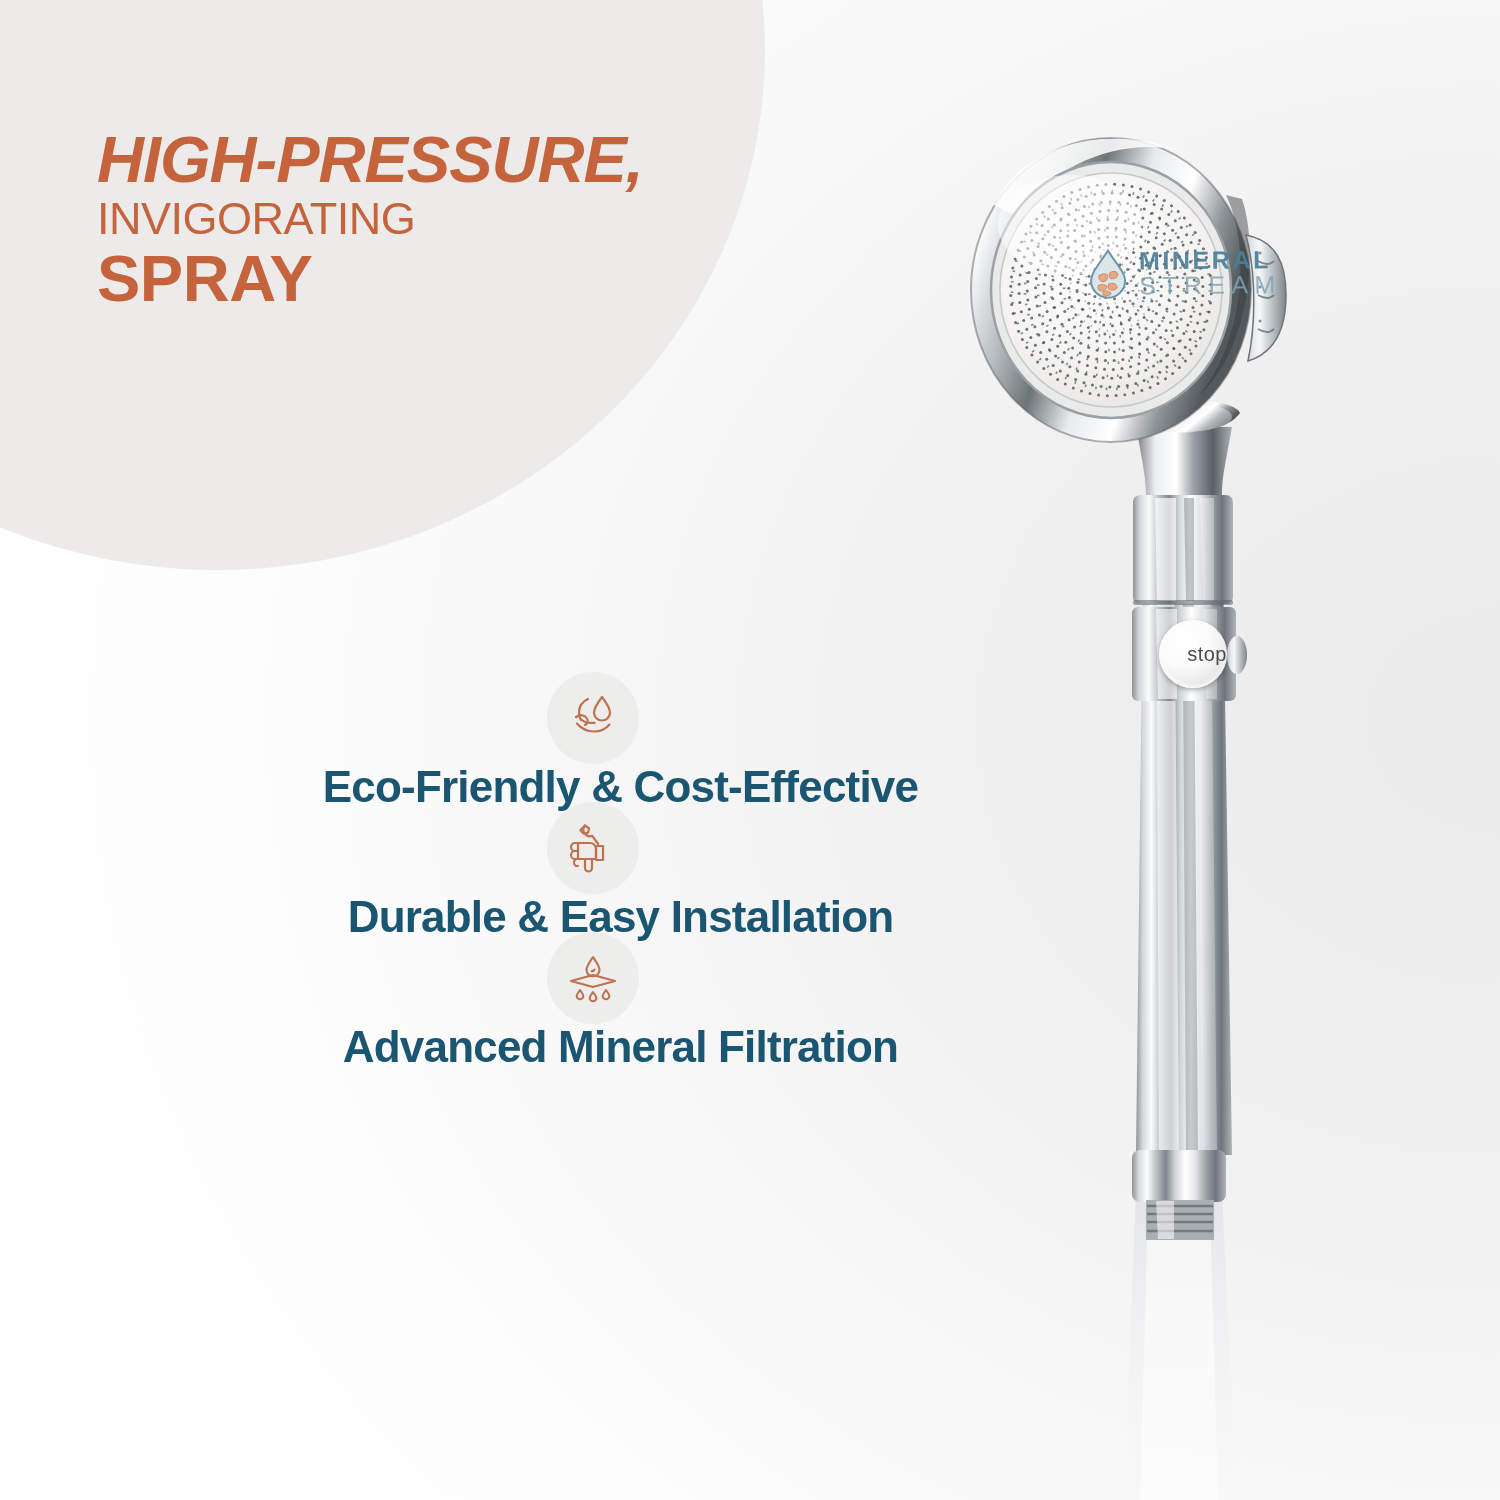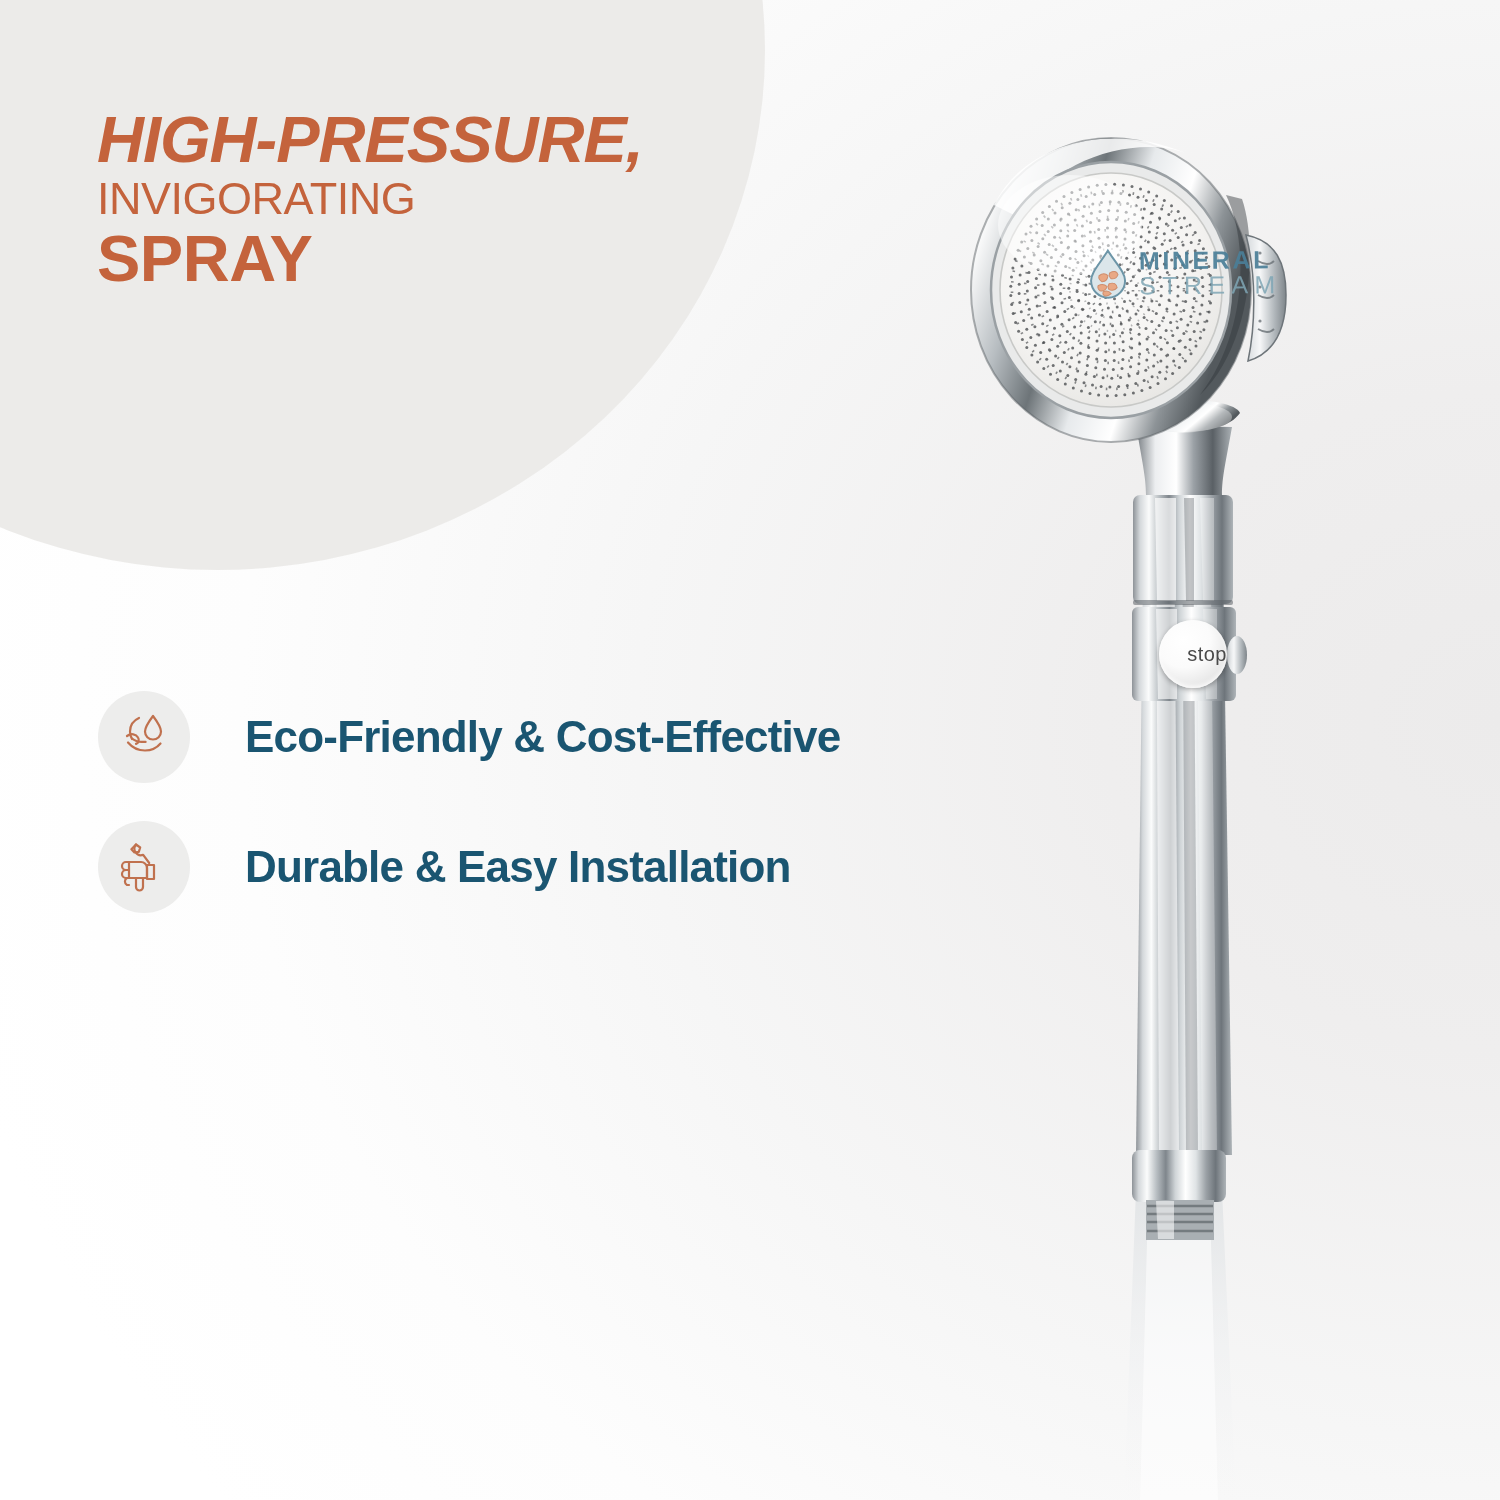--- a/index.html
+++ b/index.html
@@ -17,38 +17,38 @@
   
   .blob{
     position:absolute;left:-330px;top:-470px;
     width:1095px;height:1040px;
     background:#eae9e7;
     border-radius:50% 50% 50% 50%/50% 50% 50% 50%;
     opacity:.92;
   }
   
   .headline{
-    position:absolute;left:97px;top:108px;width:640px;
+    position:absolute;left:97px;top:128px;width:640px;
     line-height:.99;letter-spacing:-0.5px;
   }
   .hl1{
     display:block;font-size:65px;font-weight:700;font-style:italic;
     color:#c4633c;letter-spacing:-1px;white-space:nowrap;
   }
   .hl2{
     display:block;font-size:45px;font-weight:400;color:#c4633c;
     letter-spacing:-0.5px;margin-top:5px;
   }
   .hl3{
     display:block;font-size:65px;font-weight:700;color:#c4633c;
     letter-spacing:-0.5px;margin-top:5px;
   }
   
   .features{position:absolute;left:98px;top:672px;width:990px;}
-  .frow{display:flex;align-items:center;height:130px;}
+  .frow{display:flex;align-items:center;height:130px;flex-direction:column;}
   .ficon{
     width:92px;height:92px;flex:0 0 92px;border-radius:50%;
     background:#ededec;display:flex;align-items:center;justify-content:center;
   }
   .ficon svg{display:block;}
   .flabel{
     margin-left:55px;color:#1a5571;font-size:44px;font-weight:700;
     letter-spacing:-0.8px;line-height:1.06;
   }
   .frow.two{height:152px;}
@@ -109,20 +109,33 @@
           <path d="M21 6.5l4.2 3-1.4 4.3-4.4.7-3-3.2z"></path>
           <path d="M14 24h12a6 6 0 0 1 6 6v10H14z"></path>
           <path d="M14 24h-3a4 4 0 0 0 0 8M11 32h3M11 32a4 4 0 0 0 0 8h3M14 40h-2a4 4 0 0 0 0 7h2"></path>
           <path d="M32 27h7v14h-7z"></path>
           <path d="M21 40v9a3.5 3.5 0 0 0 7 0v-9"></path>
         </svg>
       </div>
       <div class="flabel">Durable &amp; Easy Installation</div>
     </div>
 
+    <div class="frow">
+      <div class="ficon">
+        <svg width="58" height="58" viewBox="0 0 58 58" fill="none" stroke="#c0714e" stroke-width="2.1" stroke-linecap="round" stroke-linejoin="round">
+          <path d="M29 8c4 6 6.5 9.5 6.5 12.8A6.5 6.5 0 0 1 22.5 20.8C22.5 17.5 25 14 29 8z"></path>
+          <path d="M30.5 20.5a2.6 2.6 0 0 1-2.8 1.6"></path>
+          <path d="M29 26L7 32l22 6 22-6z"></path>
+          <path d="M16 41c2.2 3 3.3 4.6 3.3 6a3.3 3.3 0 0 1-6.6 0c0-1.4 1.1-3 3.3-6z"></path>
+          <path d="M29 43c2.2 3 3.3 4.6 3.3 6a3.3 3.3 0 0 1-6.6 0c0-1.4 1.1-3 3.3-6z"></path>
+          <path d="M42 41c2.2 3 3.3 4.6 3.3 6a3.3 3.3 0 0 1-6.6 0c0-1.4 1.1-3 3.3-6z"></path>
+        </svg>
+      </div>
+      <div class="flabel">Advanced Mineral Filtration</div>
+    </div>
 
 
   </div>
 
   <div class="product">
     <svg class="prodsvg" width="430" height="1405" viewBox="0 0 430 1405">
       <defs>
         <linearGradient id="chromeH" x1="0" y1="0" x2="1" y2="0">
           <stop offset="0" stop-color="#8e9398"></stop>
           <stop offset="0.07" stop-color="#d4d8db"></stop>

